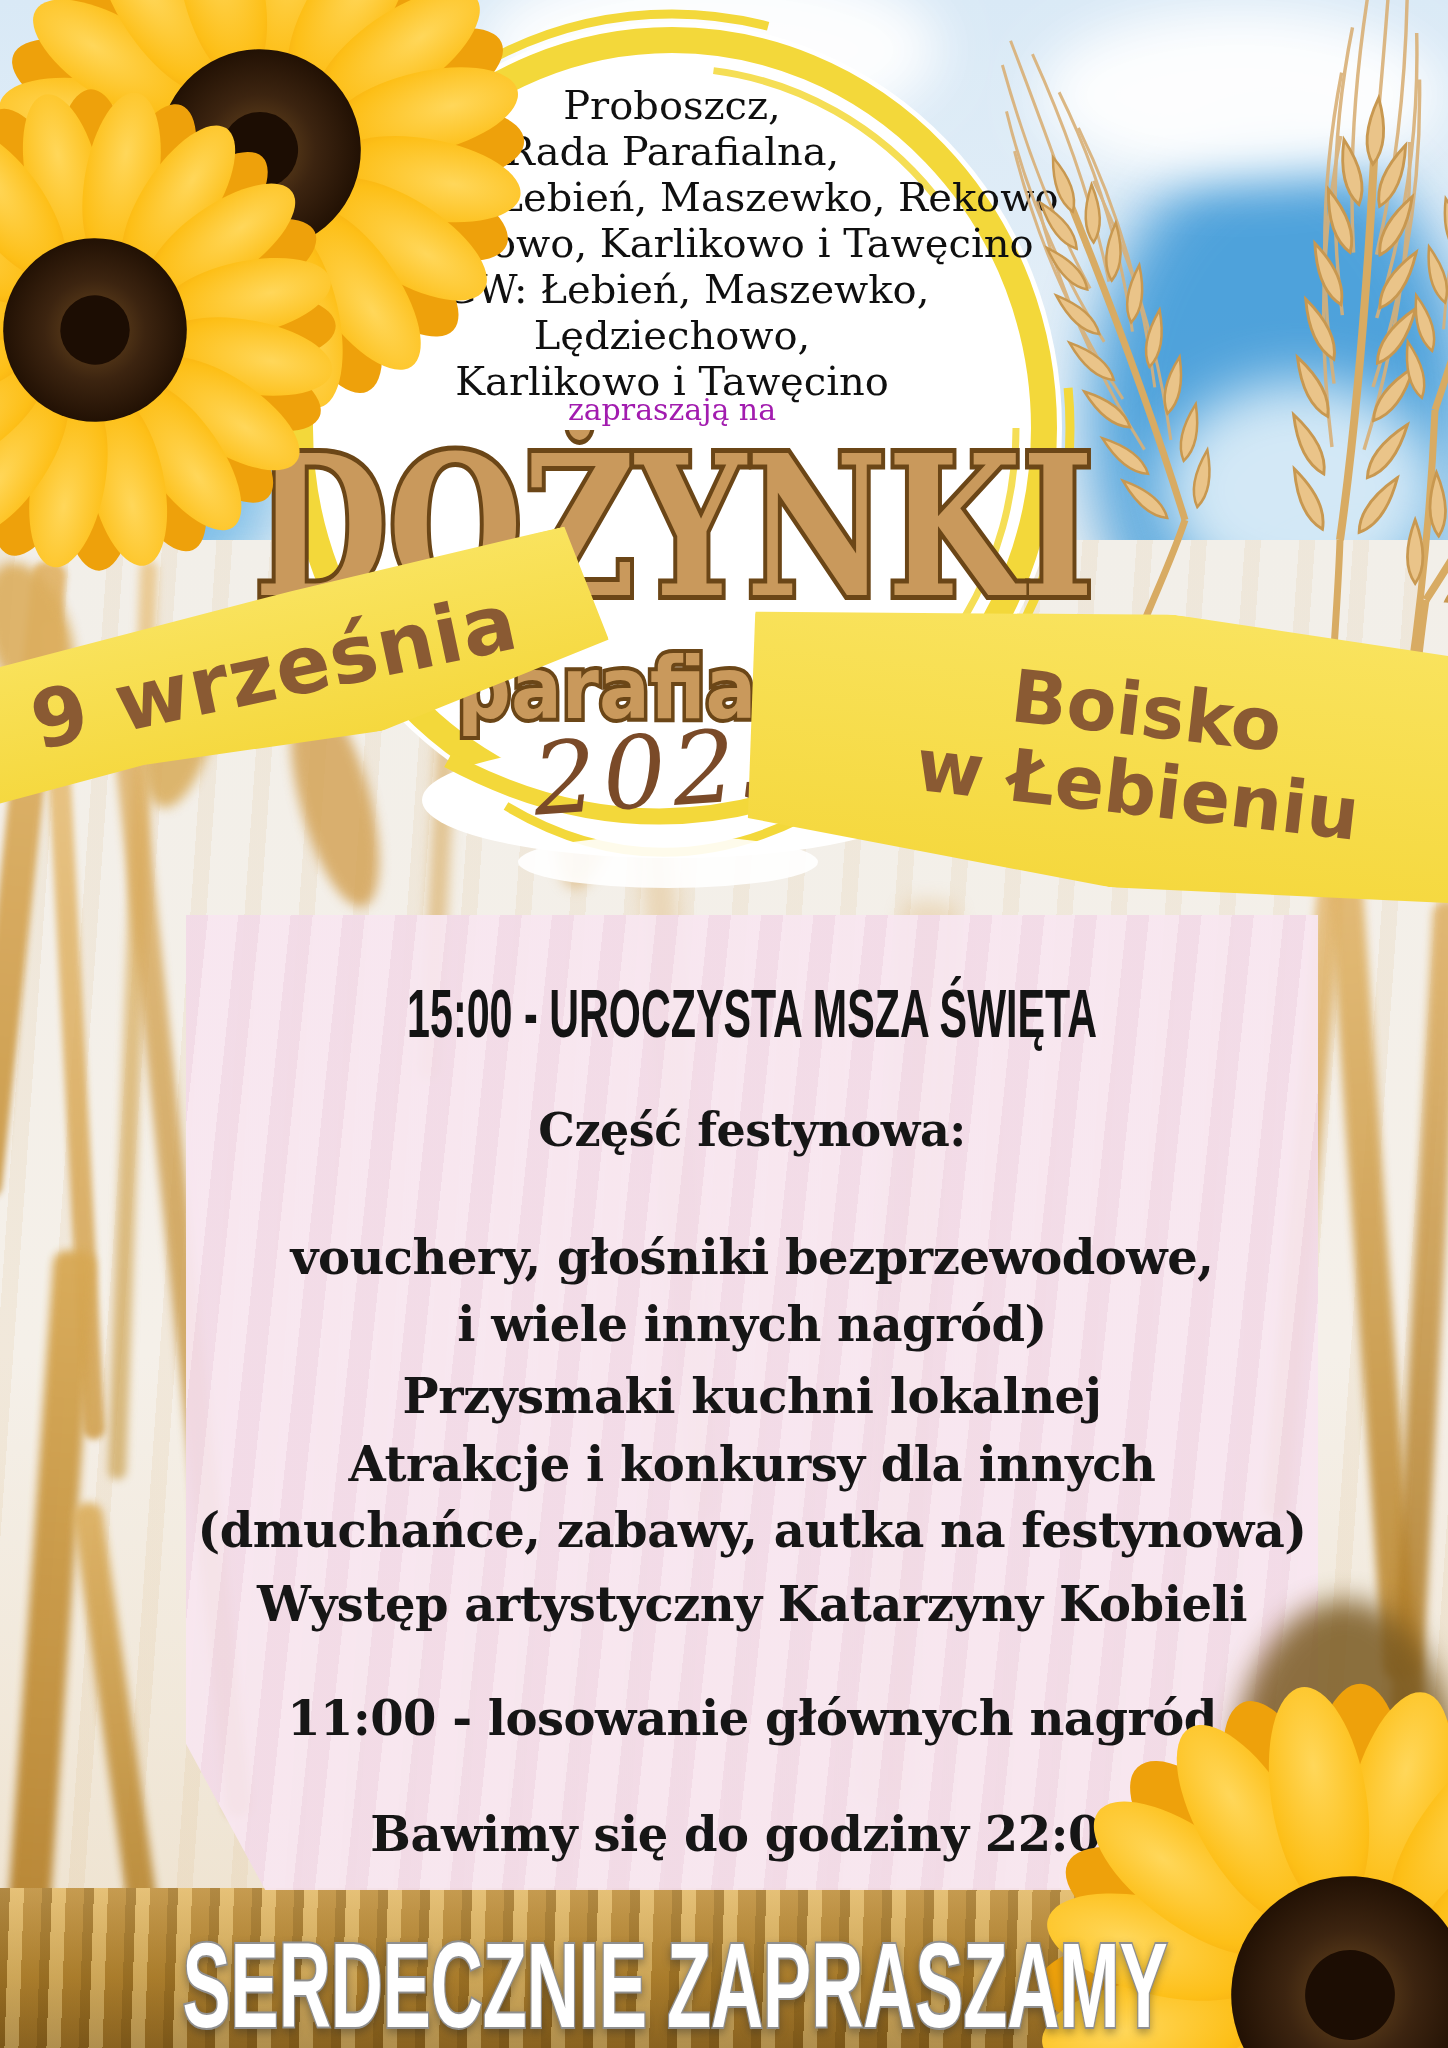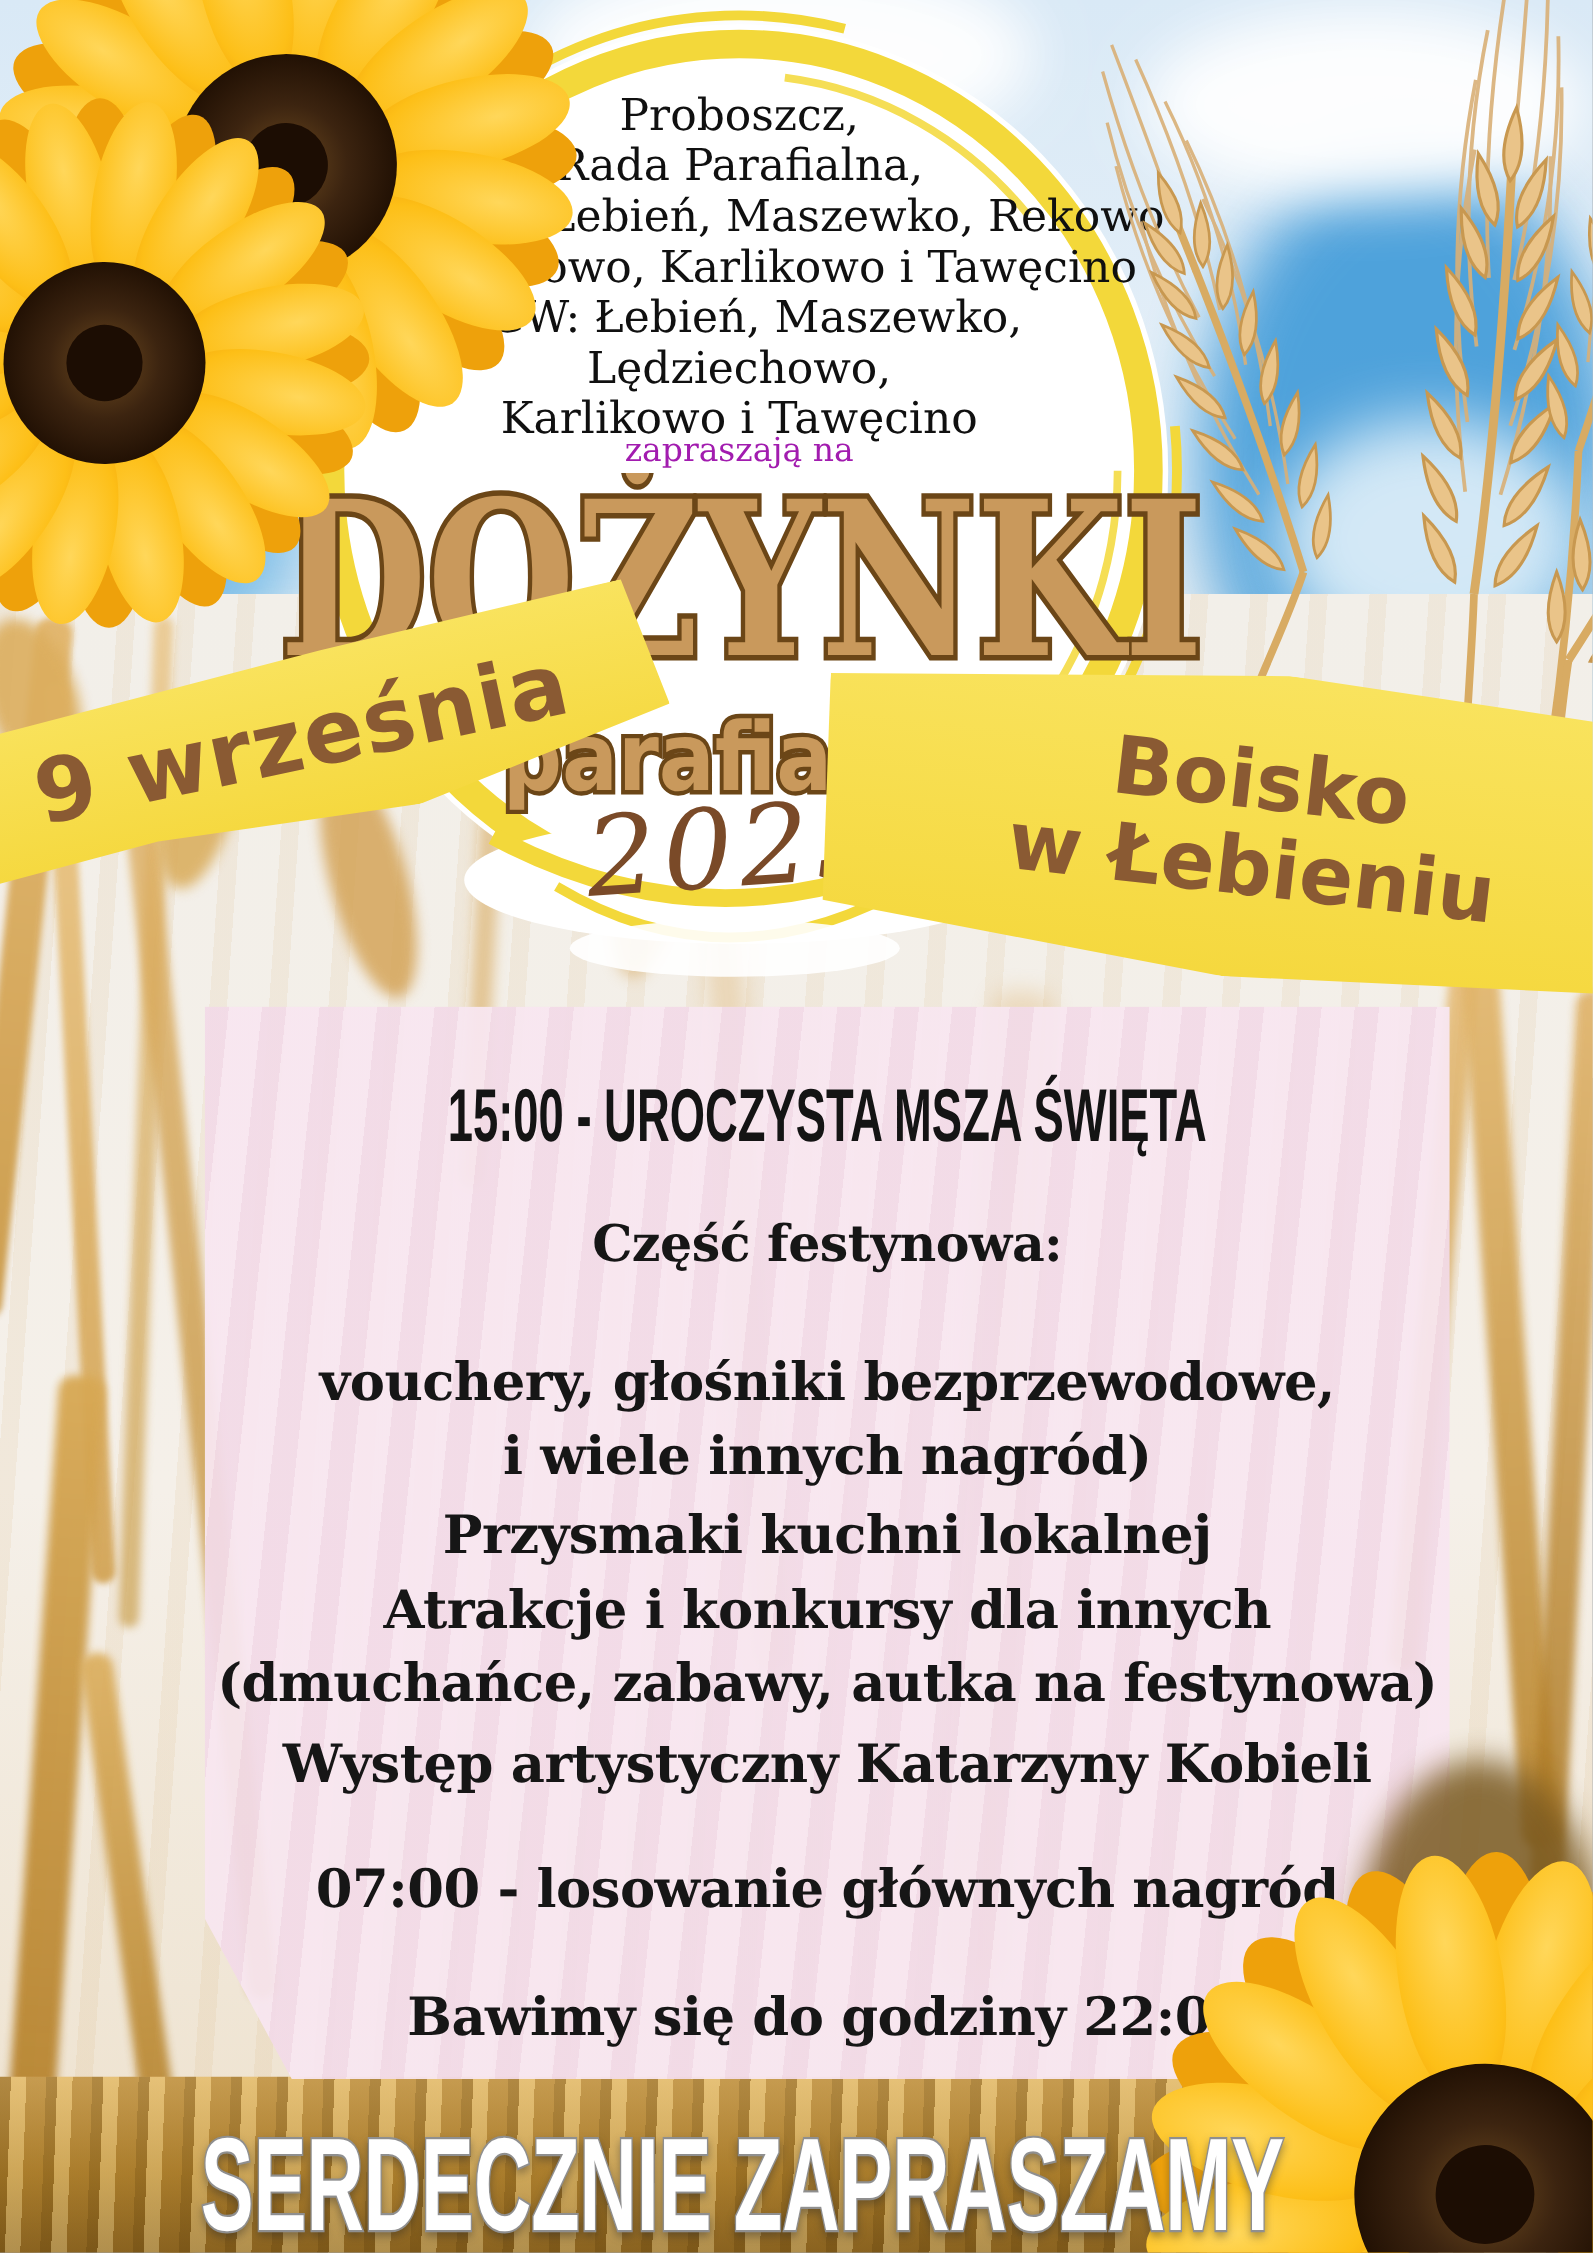--- a/index.html
+++ b/index.html
@@ -224,21 +224,21 @@
     <svg class="abs" style="left:0;top:40px;" width="1132" height="110" viewBox="0 0 1132 110">
       <text x="566" y="82" text-anchor="middle" font-family="Liberation Sans, sans-serif" font-weight="bold" font-size="68" fill="#141414" textLength="690" lengthAdjust="spacingAndGlyphs">15:00 - UROCZYSTA MSZA ŚWIĘTA</text>
     </svg>
     <div class="sched small" style="top:182px;">Część festynowa:</div>
     <div class="sched" style="top:309px;">vouchery, głośniki bezprzewodowe,</div>
     <div class="sched" style="top:376px;">i wiele innych nagród)</div>
     <div class="sched" style="top:448px;">Przysmaki kuchni lokalnej</div>
     <div class="sched" style="top:516px;">Atrakcje i konkursy dla innych</div>
     <div class="sched" style="top:582px;">(dmuchańce, zabawy, autka na festynowa)</div>
     <div class="sched" style="top:656px;">Występ artystyczny Katarzyny Kobieli</div>
-    <div class="sched bold" style="top:770px;">07:00 - losowanie głównych nagród</div>
+    <div class="sched bold" style="top:770px;">11:00 - losowanie głównych nagród</div>
     <div class="sched bold" style="top:886px;">Bawimy się do godziny 22:00</div>
   </div>
 
   <svg class="abs z5" style="left:980px;top:-20px;" width="468" height="760" viewBox="0 0 468 760">
     <g stroke="#d8ab63" stroke-width="7" fill="none">
       <path d="M120,760 C160,640 185,600 205,540"></path>
       <path d="M350,760 C352,680 358,620 360,560"></path>
       <path d="M430,700 C444,600 452,500 455,430"></path>
       <path d="M430,760 C436,700 440,660 446,620"></path>
     </g>

